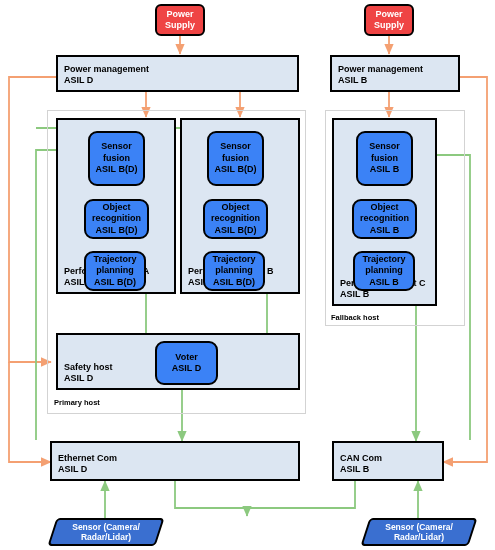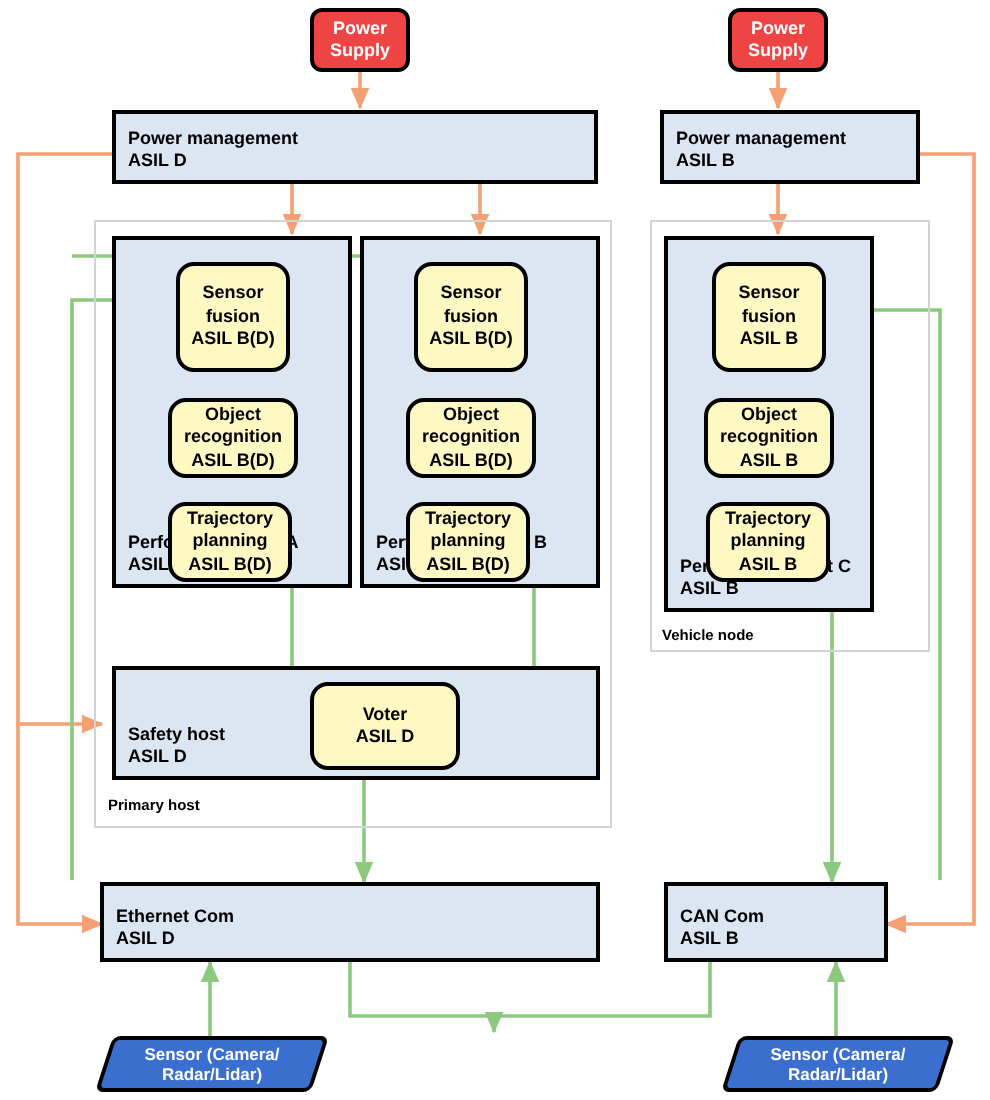--- a/index.html
+++ b/index.html
@@ -11,21 +11,21 @@
 
   
   .group{border:1.5px solid #d3d3d3;background:transparent;}
   .group-label{position:absolute;font-size:7.5px;font-weight:bold;color:#000;letter-spacing:0;}
 
   
   .hostbox{background:#dce6f2;border:2.5px solid #000;padding-left:32px;}
   .hostbox .lbl{position:absolute;left:6px;font-size:9px;font-weight:bold;color:#000;line-height:11px;white-space:pre-line;}
 
   
-  .func{background:#fef9c3;border:2px solid #000;border-radius:9px;
+  .func{background:#3b82f6;border:2px solid #000;border-radius:9px;
         display:flex;align-items:center;justify-content:center;text-align:center;
         font-size:9px;font-weight:bold;color:#000;line-height:11.5px;white-space:pre-line;}
 
   
   .psu{background:#ef4444;border:2px solid #000;border-radius:6px;
        display:flex;align-items:center;justify-content:center;text-align:center;
        font-size:9px;font-weight:bold;color:#fff;line-height:11px;white-space:pre-line;}
 
   
   .io{position:absolute;}
@@ -111,21 +111,21 @@
   </div>
   <div class="abs hostbox" style="left:330px;top:55px;width:130px;height:37px;">
     <div class="lbl" style="bottom:4px;">Power management
 ASIL B</div>
   </div>
 
   <div class="abs group" style="left:47px;top:110px;width:259px;height:304px;"></div>
   <div class="group-label" style="left:54px;top:398px;">Primary host</div>
 
   <div class="abs group" style="left:325px;top:110px;width:140px;height:216px;"></div>
-  <div class="group-label" style="left:331px;top:313px;">Vehicle node</div>
+  <div class="group-label" style="left:331px;top:313px;">Fallback host</div>
 
   <div class="abs hostbox" style="left:56px;top:118px;width:120px;height:176px;">
     <div class="lbl" style="bottom:4px;">Performance host A
 ASIL B(D)</div>
   </div>
   <div class="abs func" style="left:88px;top:131px;width:57px;height:55px;">Sensor
 fusion
 ASIL B(D)</div>
   <div class="abs func" style="left:84px;top:199px;width:65px;height:40px;">Object
 recognition
@@ -159,21 +159,21 @@
 recognition
 ASIL B</div>
   <div class="abs func" style="left:353px;top:251px;width:62px;height:40px;">Trajectory
 planning
 ASIL B</div>
 
   <div class="abs hostbox" style="left:56px;top:333px;width:244px;height:57px;">
     <div class="lbl" style="bottom:4px;">Safety host
 ASIL D</div>
   </div>
-  <div class="abs func" style="left:155px;top:341px;width:75px;height:44px;">Voter
+  <div class="abs func" style="left:155px;top:341px;width:63px;height:44px;">Voter
 ASIL D</div>
 
   <div class="abs hostbox" style="left:50px;top:441px;width:250px;height:40px;">
     <div class="lbl" style="bottom:4px;">Ethernet Com
 ASIL D</div>
   </div>
   <div class="abs hostbox" style="left:332px;top:441px;width:112px;height:40px;">
     <div class="lbl" style="bottom:4px;">CAN Com
 ASIL B</div>
   </div>

